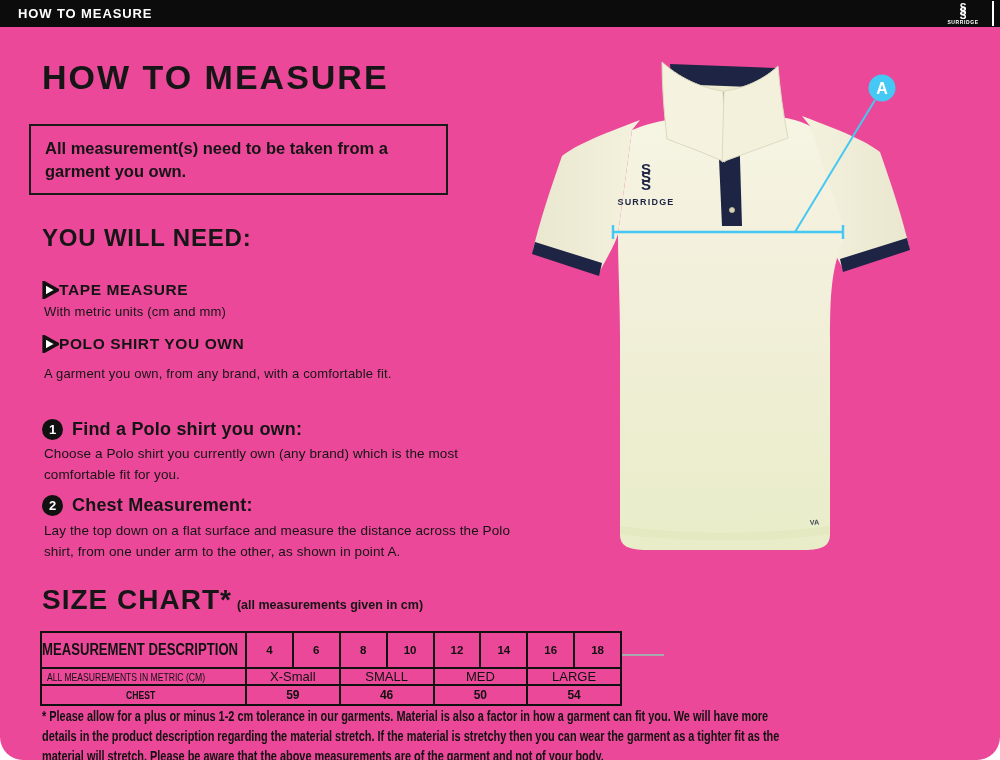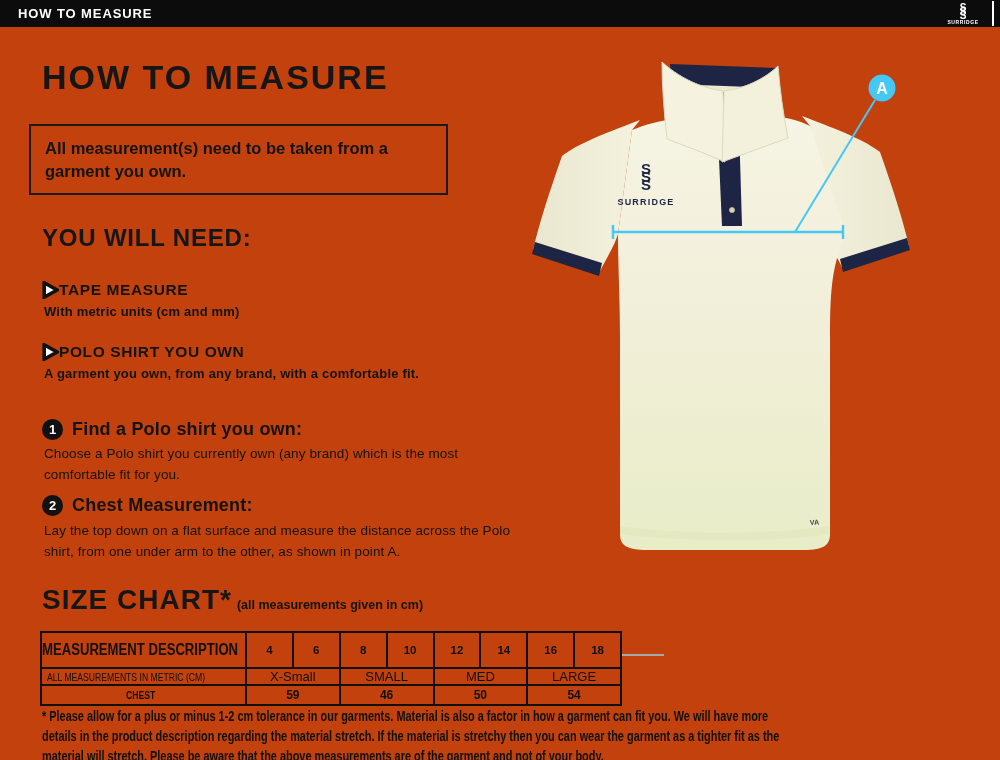--- a/index.html
+++ b/index.html
@@ -1,35 +1,35 @@
 <!DOCTYPE html>
 <html><head>
 <meta charset="utf-8">
 <style>
   * { margin:0; padding:0; box-sizing:border-box; }
   html,body { width:1000px; height:760px; background:#fff; font-family:"Liberation Sans", sans-serif; color:#111; overflow:hidden; }
-  .page { position:relative; width:1000px; height:760px; background:#c2410c; }
+  .page { position:relative; width:1000px; height:760px; background:#ec4899;border-radius:23px; }
 
   
   .topbar { position:absolute; left:0; top:0; width:1000px; height:27px; background:#0c0c0c; display:flex; align-items:center; }
   .topbar-title { color:#fff; font-size:13px; font-weight:bold; letter-spacing:.9px; margin-left:18px; }
   .topbar-logo { position:absolute; right:12px; top:0; height:27px; width:50px; display:flex; flex-direction:column; align-items:center; justify-content:center; }
   .logo-s { color:#fff; font-weight:bold; font-size:10px; line-height:4px; height:15px; display:flex; flex-direction:column; align-items:center; justify-content:center; padding-top:3px;}
   .logo-s span{display:block;}
   .topbar-brand { color:#fff; font-size:5px; font-weight:bold; letter-spacing:.6px; margin-top:1px;}
   .topbar-sep { position:absolute; right:6px; top:1px; width:2px; height:25px; background:#fff; }
 
   
   .h1 { position:absolute; left:42px; top:58px; font-size:34px; font-weight:800; letter-spacing:2px; color:#161616; }
   .notice { position:absolute; left:29px; top:124px; width:419px; height:71px; border:2.5px solid #1a1a1a; padding:11px 14px; font-size:16.5px; font-weight:bold; line-height:1.42; color:#141414; }
   .h2 { position:absolute; left:42px; top:224px; font-size:24px; font-weight:800; letter-spacing:.8px; color:#161616; }
 
   .need-item { position:absolute; left:42px; display:flex; align-items:center; gap:0; }
   .need-title { font-size:15.5px; font-weight:800; letter-spacing:.6px; color:#141414; }
-  .need-desc { position:absolute; left:44px; font-size:13px; font-weight:bold; color:#141414; letter-spacing:.2px;}
+  .need-desc { position:absolute; left:44px; font-size:13px; font-weight:normal; color:#141414; letter-spacing:.2px;}
   .tri { width:17px; height:18px; display:block; }
 
   .step-head { position:absolute; left:42px; display:flex; align-items:center; gap:9px; }
   .step-num { width:21px; height:21px; border-radius:50%; background:#111; color:#fff; font-size:13px; font-weight:bold; display:flex; align-items:center; justify-content:center; }
   .step-title { font-size:18px; font-weight:800; color:#141414; letter-spacing:.2px;}
   .step-desc { position:absolute; left:44px; width:482px; font-size:13.5px; font-weight:normal; line-height:1.52; color:#141414; letter-spacing:.1px;}
 
   .sc-head { position:absolute; left:42px; top:584px; display:flex; align-items:baseline; }
   .sc-title { font-size:28px; font-weight:800; letter-spacing:1px; color:#161616; }
   .sc-sub { font-size:12.5px; font-weight:bold; margin-left:5px; color:#141414; }
@@ -76,21 +76,21 @@
   <div class="h2">YOU WILL NEED:</div>
 
   <div class="need-item" style="top:281px;">
     <svg class="tri" viewBox="0 0 17 18">
       <polygon points="2.2,1.8 15,9 2.2,16.2" fill="#fff" stroke="#111" stroke-width="3.6" stroke-linejoin="miter"></polygon>
     </svg>
     <span class="need-title">TAPE MEASURE</span>
   </div>
   <div class="need-desc" style="top:304px;">With metric units (cm and mm)</div>
 
-  <div class="need-item" style="top:343px;align-items:center;">
+  <div class="need-item" style="top:335px;align-items:center;">
     <svg class="tri" viewBox="0 0 17 18">
       <polygon points="2.2,1.8 15,9 2.2,16.2" fill="#fff" stroke="#111" stroke-width="3.6" stroke-linejoin="miter"></polygon>
     </svg>
     <span class="need-title">POLO SHIRT YOU OWN</span>
   </div>
   <div class="need-desc" style="top:366px;">A garment you own, from any brand, with a comfortable fit.</div>
 
   <div class="step-head" style="top:419px;">
     <div class="step-num">1</div>
     <div class="step-title">Find a Polo shirt you own:</div>

